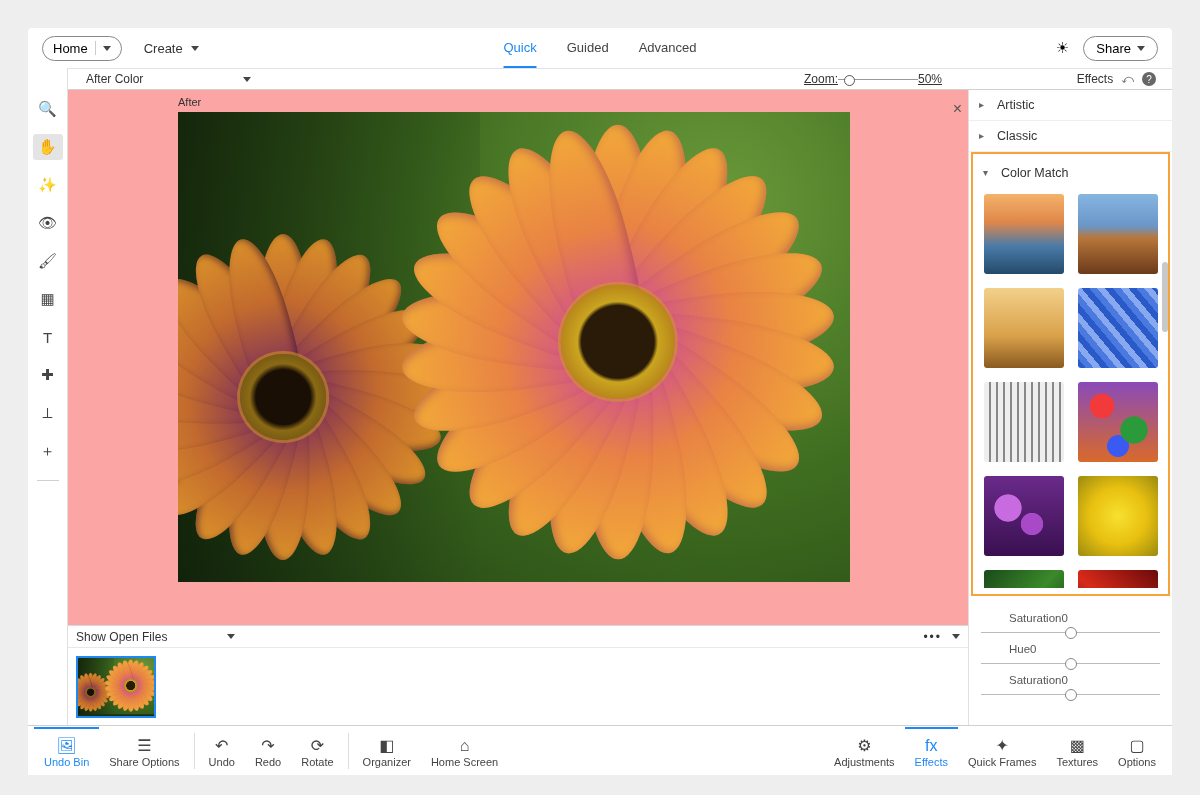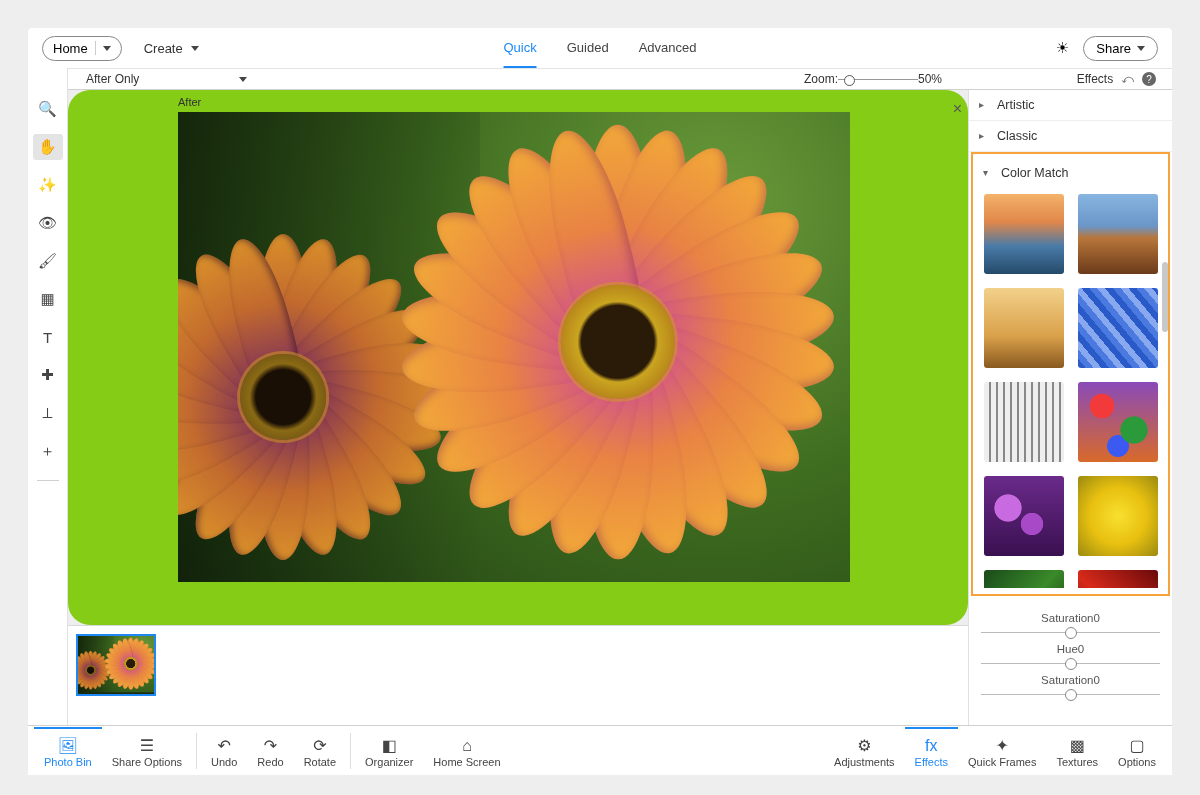--- a/index.html
+++ b/index.html
@@ -16,35 +16,35 @@
 .modes .mode { cursor:pointer; color:#444; height:100%; display:flex; align-items:center; border-bottom:2px solid transparent; }
 .modes .mode.active { color:#1e88f5; border-bottom:2px solid #1e88f5; }
 .top-right { margin-left:auto; display:flex; align-items:center; gap:14px; margin-right:14px; }
 .share-btn { border:1px solid #888; border-radius:18px; padding:4px 12px; font-size:13px; display:flex; align-items:center; cursor:pointer; background:#fff; }
 .share-btn .chev{ margin-left:6px; }
 .bright-icon { font-size:15px; cursor:pointer; }
 
 
 .secbar { position:absolute; left:28px; top:68px; right:28px; height:22px; background:#fff; border-top:1px solid #e3e3e3; border-bottom:1px solid #d0d0d0; display:flex; align-items:center; font-size:12px; color:#333; }
 .secbar .view-select { margin-left:58px; display:flex; align-items:center; cursor:pointer; gap:100px; }
-.secbar .zoom { margin-left:auto; display:flex; align-items:center; margin-right:230px; }
+.secbar .zoom { margin-left:auto; display:flex; align-items:center; margin-right:230px;text-decoration:underline; }
 .secbar .slider-track { width:80px; height:1px; background:#999; position:relative; }
 .secbar .slider-track::before { content:''; position:absolute; left:6px; top:-4px; width:9px;height:9px;border:1px solid #555;border-radius:50%;background:#fff; }
 .effects-label { position:absolute; right:16px; font-size:12px; color:#333; display:flex; align-items:center; gap:8px; }
 .reset-icon { font-size:12px; color:#666; cursor:pointer; }
 .help-icon { width:14px;height:14px;border-radius:50%;background:#666;color:#fff;font-size:10px;display:flex;align-items:center;justify-content:center;cursor:pointer; }
 
 
 .lefttools { position:absolute; left:28px; top:68px; width:40px; bottom:70px; background:#fff; border-right:1px solid #e0e0e0; display:flex; flex-direction:column; align-items:center; padding-top:28px; gap:12px; }
 .lefttools .tool { width:30px; height:26px; display:flex; align-items:center; justify-content:center; cursor:pointer; border-radius:3px; color:#444; font-size:15px; }
 .lefttools .tool.active { background:#e4e4e4; }
 .lefttools .sep { width:22px; height:1px; background:#d0d0d0; margin-top:4px; }
 
 
-.mainview { position:absolute; left:68px; top:90px; right:232px; bottom:170px; background:#84cc16;border-radius:22px; }
+.mainview { position:absolute; left:68px; top:90px; right:232px; bottom:170px; background:#fca5a5; }
 .after-label { position:absolute; left:110px; top:6px; font-size:11px; color:#333; }
 .close-x { position:absolute; right:6px; top:10px; font-size:16px; color:#555; cursor:pointer; }
 .canvas { position:absolute; left:110px; top:22px; width:672px; height:470px; background:#1a2b0e; overflow:hidden; }
 
 
 .binbar { position:absolute; left:68px; right:232px; bottom:70px; height:100px; background:#fff; border-top:1px solid #d8d8d8; }
 .binbar .header { height:22px; border-bottom:1px solid #e8e8e8; display:flex; align-items:center; padding:0 8px; font-size:12px; color:#333; }
 .binbar .header .chevh { margin-left:auto; display:flex; gap:10px; align-items:center; }
 .thumb { margin:8px; width:80px; height:62px; border:2px solid #1e88f5; background:#1a2b0e; position:relative; overflow:hidden; cursor:pointer;}
 
@@ -60,21 +60,21 @@
 
 .rightpanel { position:absolute; right:28px; top:90px; width:204px; bottom:70px; background:#fff; border-left:1px solid #e0e0e0; display:flex; flex-direction:column; }
 .rp-item { padding:8px 10px 8px 28px; font-size:12.5px; color:#333; border-bottom:1px solid #eee; position:relative; cursor:pointer; }
 .rp-item .exp { position:absolute; left:10px; top:9px; font-size:10px; color:#666; }
 .rp-highlight { border:2px solid #f7a23b; margin:0 2px; padding:4px 0 6px; }
 .rp-highlight .rp-item { border:none; }
 .preset-grid { display:grid; grid-template-columns:repeat(2,80px); gap:14px; justify-content:center; padding:6px 6px 2px; max-height:400px; overflow:hidden; position:relative;}
 .preset { width:80px; height:80px; border-radius:3px; cursor:pointer; }
 .rp-scrollbar { position:absolute; right:4px; top:172px; width:6px; height:70px; background:#c8c8c8; border-radius:3px; }
 .sliders { padding:6px 12px 10px; font-size:11.5px; color:#555; }
-.sl-row { display:flex; justify-content:center; margin-top:10px; }
+.sl-row { display:flex; justify-content:flex-start; margin-top:10px;margin-left:28px; }
 .sl-track { height:1px; background:#bbb; margin-top:8px; position:relative; }
 .sl-track::after { content:''; position:absolute; left:50%; top:-5px; width:10px; height:10px; border:1px solid #888; border-radius:50%; background:#fff; transform:translateX(-50%); }
 
 
 .flowers { position:absolute; inset:0; }
 .leaf-bg { position:absolute; inset:0; background: radial-gradient(circle at 80% 20%, #6a9a3a 0%, #3d6b1f 45%, #1a3510 100%); }
 .flower { position:absolute; border-radius:50%; }
 .petals { position:absolute; inset:0; }
 .petal { position:absolute; left:50%; top:50%; width:16%; height:52%; transform-origin:50% 95%; border-radius:60% 60% 45% 45%; }
 .center { position:absolute; left:50%; top:50%; width:26%; height:26%; transform:translate(-50%,-50%); border-radius:50%; background:radial-gradient(circle,#2a1a08 45%,#caa520 50%,#b8871a 70%,#7a5212 100%); box-shadow:0 0 0 3px rgba(210,160,30,.5);}
@@ -111,21 +111,21 @@
     <span class="bright-icon">☀</span>
     <div class="share-btn">
       <span>Share</span>
       <span class="chev"></span>
     </div>
   </div>
 </div>
 
 <div class="secbar">
   <div class="view-select">
-    <span>After Only</span>
+    <span>After Color</span>
     <span class="chev"></span>
   </div>
   <div class="zoom">
     <span>Zoom:</span>
     <span class="slider-track"></span>
     <span>50%</span>
   </div>
   <div class="effects-label">
     <span>Effects</span>
     <span class="reset-icon">⤺</span>
@@ -212,20 +212,30 @@
             <div class="petal" style="transform: translate(-50%, -95%) rotate(332.308deg);"></div>
             <div class="petal" style="transform: translate(-50%, -95%) rotate(346.154deg);"></div>
           </div>
           <div class="center"></div>
         </div>
     </div>
   </div>
 </div>
 
 <div class="binbar">
+  <div class="header">
+    <span style="display:flex;align-items:center;gap:60px;">
+      <span>Show Open Files</span>
+      <span class="chev"></span>
+    </span>
+    <span class="chevh">
+      <span style="letter-spacing:2px;">•••</span>
+      <span class="chev"></span>
+    </span>
+  </div>
   <div class="thumb">
     <div class="flowers">
       <div class="leaf-bg"></div>
       <div class="shade-back"></div>
       <div class="flower f-back">
           <div class="petals" id="tpetals-back">
             <div class="petal" style="transform: translate(-50%, -95%) rotate(0deg);"></div>
             <div class="petal" style="transform: translate(-50%, -95%) rotate(15deg);"></div>
             <div class="petal" style="transform: translate(-50%, -95%) rotate(30deg);"></div>
             <div class="petal" style="transform: translate(-50%, -95%) rotate(45deg);"></div>
@@ -322,21 +332,21 @@
         <span>0</span>
       </div>
       <div class="sl-track"></div>
     </div>
   </div>
 
 <div class="bottombar">
   <div class="bb-group" id="bb-left">
       <div class="bb-item active">
         <span class="ic">🖼</span>
-        <span>Photo Bin</span>
+        <span>Undo Bin</span>
       </div>
       <div class="bb-item">
         <span class="ic">☰</span>
         <span>Share Options</span>
       </div>
     </div>
   <div class="bb-sep"></div>
   <div class="bb-group" id="bb-hist">
       <div class="bb-item">
         <span class="ic">↶</span>

